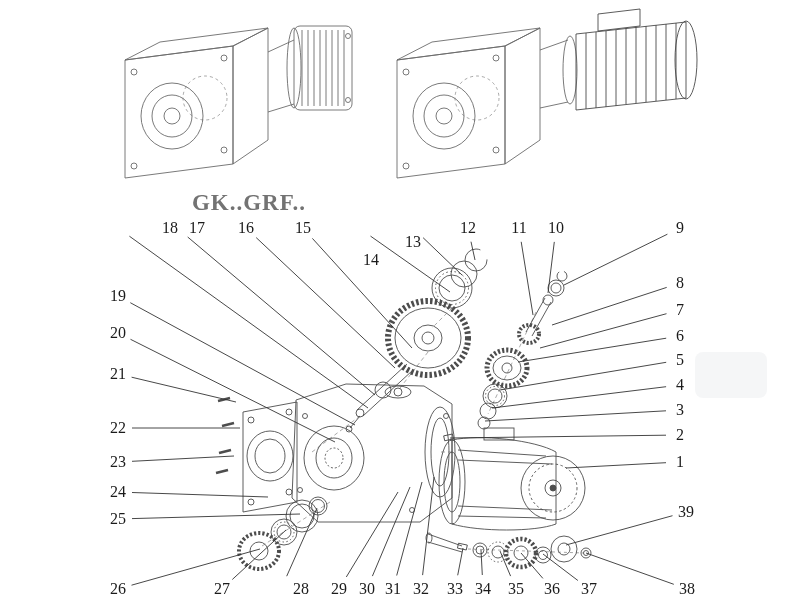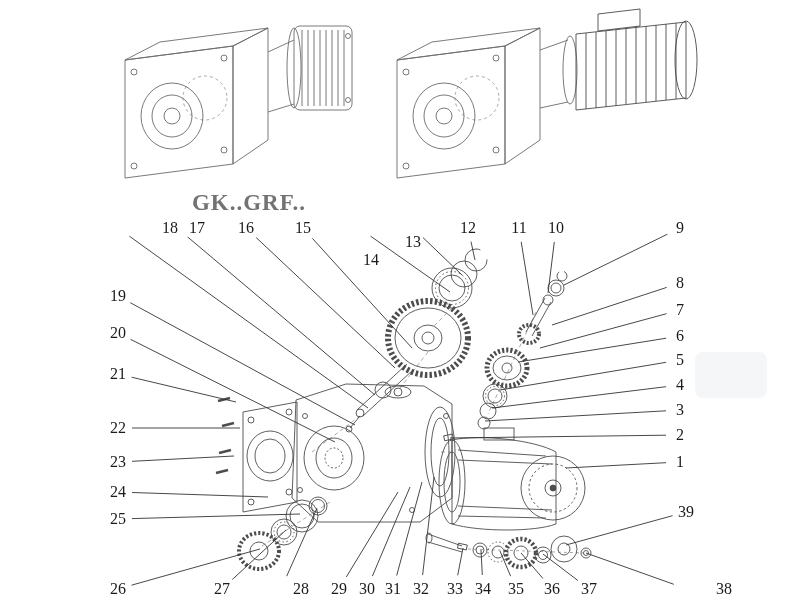--- a/index.html
+++ b/index.html
@@ -308,15 +308,15 @@
       <div class="callout" style="left: 281px; top: 589px; margin-left: 20px;">28</div>
       <div class="callout" style="left: 339px; top: 589px;">29</div>
       <div class="callout" style="left: 367px; top: 589px;">30</div>
       <div class="callout" style="left: 393px; top: 589px;">31</div>
       <div class="callout" style="left: 421px; top: 589px;">32</div>
       <div class="callout" style="left: 455px; top: 589px;">33</div>
       <div class="callout" style="left: 483px; top: 589px;">34</div>
       <div class="callout" style="left: 516px; top: 589px;">35</div>
       <div class="callout" style="left: 552px; top: 589px;">36</div>
       <div class="callout" style="left: 589px; top: 589px;">37</div>
-      <div class="callout" style="left: 724px; top: 589px;">38</div>
+      <div class="callout" style="left: 687px; top: 589px;">38</div>
     </div>
 </div>
 
 </body></html>

